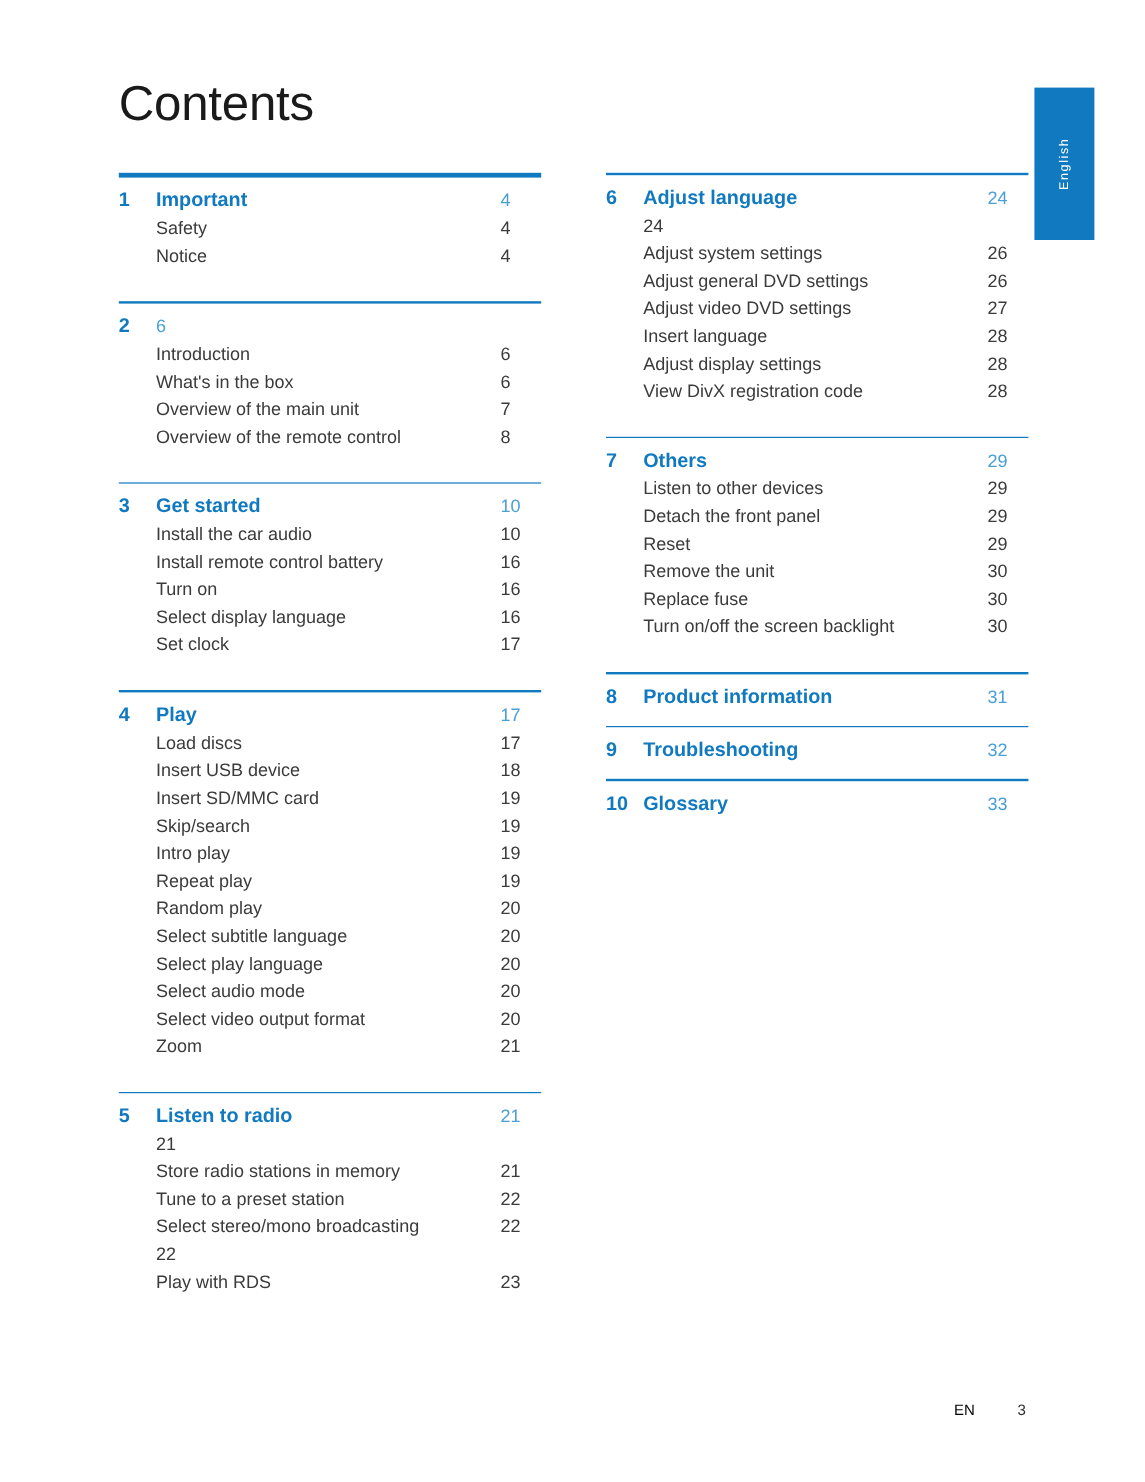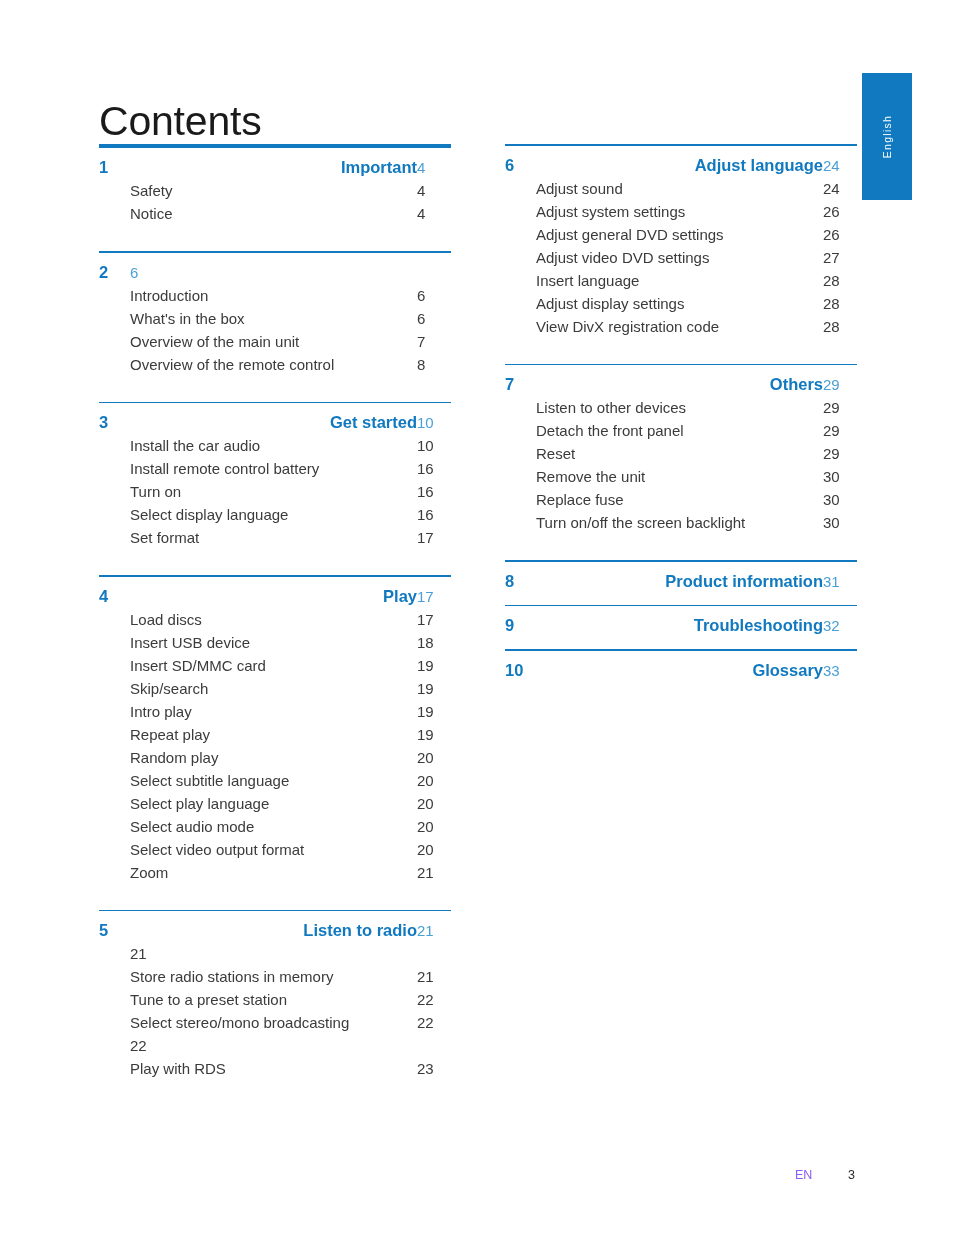--- a/index.html
+++ b/index.html
@@ -12,21 +12,21 @@
     height: 1235px;
     position: relative;
     font-family: "Liberation Sans", sans-serif;
     -webkit-font-smoothing: antialiased;
   }
 
   
   .page-title {
     position: absolute;
     left: 99px;
-    top: 74px;
+    top: 39px;
     font-size: 41px;
     font-weight: 400;
     color: #1a1a1a;
     letter-spacing: -0.2px;
     line-height: 1;
   }
 
   
   .lang-tab {
     position: absolute;
@@ -83,21 +83,20 @@
     font-weight: 700;
     color: #1179bf;
     line-height: 23px;
   }
   .sec-title {
     flex: 1 1 auto;
     font-size: 16.5px;
     font-weight: 700;
     color: #1179bf;
     line-height: 23px;
-    text-align: right;
   }
   .sec-page {
     flex: 0 0 34px;
     text-align: left;
     font-size: 15px;
     font-weight: 400;
     color: #4a9fd4;
     line-height: 23px;
   }
 
@@ -132,21 +131,21 @@
     left: 0;
     top: 1168px;
     width: 954px;
     height: 20px;
   }
   .footer-lang {
     position: absolute;
     left: 795px;
     top: 0;
     font-size: 12.5px;
-    color: #8b5cf6;
+    color: #000000;
   }
   .footer-page {
     position: absolute;
     left: 848px;
     top: 0;
     font-size: 12.5px;
     color: #2b2b2b;
   }
 </style>
 </head>
@@ -228,21 +227,21 @@
         <span class="sub-title">Turn on</span>
         <span class="sub-page">16</span>
       </div>
       <div class="sub-row">
         <span class="sub-spacer"></span>
         <span class="sub-title">Select display language</span>
         <span class="sub-page">16</span>
       </div>
       <div class="sub-row">
         <span class="sub-spacer"></span>
-        <span class="sub-title">Set format</span>
+        <span class="sub-title">Set clock</span>
         <span class="sub-page">17</span>
       </div>
       <div class="sec-gap"></div>
     </div>
     <div class="toc-section">
       <div class="rule"></div>
       <div class="sec-head">
         <span class="sec-num">4</span>
         <span class="sec-title">Play</span>
         <span class="sec-page">17</span>
@@ -349,21 +348,20 @@
 <div class="col col-right" id="col-right">
     <div class="toc-section">
       <div class="rule"></div>
       <div class="sec-head">
         <span class="sec-num">6</span>
         <span class="sec-title">Adjust language</span>
         <span class="sec-page">24</span>
       </div>
       <div class="sub-row">
         <span class="sub-spacer"></span>
-        <span class="sub-title">Adjust sound</span>
         <span class="sub-page">24</span>
       </div>
       <div class="sub-row">
         <span class="sub-spacer"></span>
         <span class="sub-title">Adjust system settings</span>
         <span class="sub-page">26</span>
       </div>
       <div class="sub-row">
         <span class="sub-spacer"></span>
         <span class="sub-title">Adjust general DVD settings</span>

